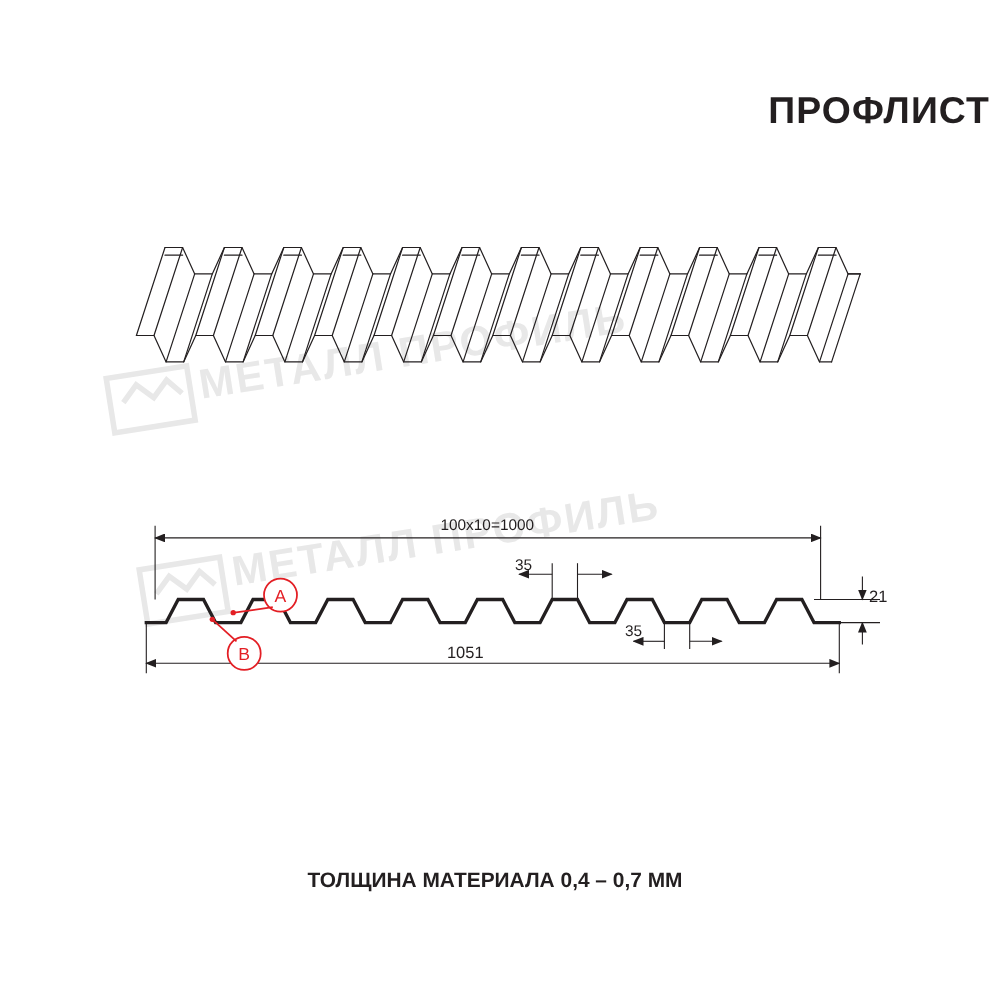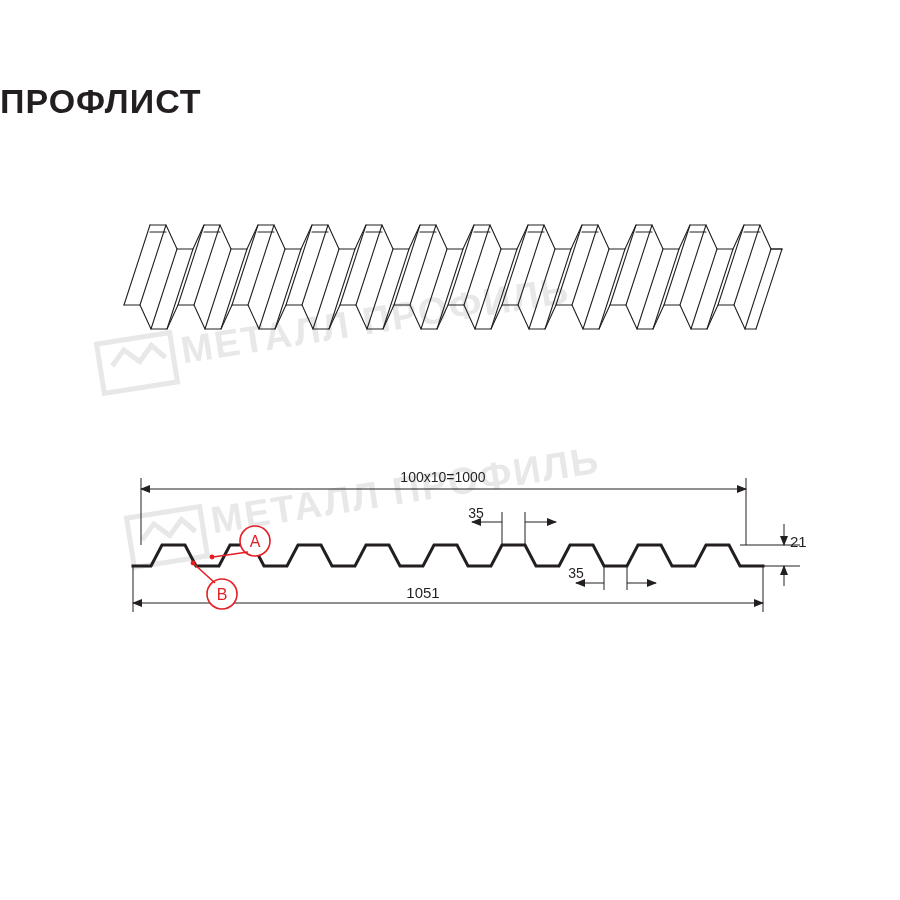--- a/index.html
+++ b/index.html
@@ -16,21 +16,21 @@
     width: 900px;
     height: 900px;
     background: #ffffff;
     overflow: hidden;
   }
   .title {
     position: absolute;
     top: 82px;
     left: 0;
     width: 900px;
-    text-align: left;
+    text-align: right;
     font-size: 34px;
     font-weight: bold;
     letter-spacing: 1px;
     color: #231f20;
   }
   .subtitle {
     position: absolute;
     top: 132px;
     left: 0;
     width: 900px;
@@ -252,14 +252,15 @@
     <text x="255" y="547" text-anchor="middle" font-family="Liberation Sans, sans-serif" font-size="16" fill="#e31e24">A</text>
 
     <g stroke="#e31e24" stroke-width="1.6" fill="none">
       <circle cx="222" cy="594" r="15" fill="#ffffff"></circle>
       <line x1="215" y1="583" x2="194" y2="564"></line>
     </g>
     <circle cx="193" cy="563" r="2.4" fill="#e31e24"></circle>
     <text x="222" y="600" text-anchor="middle" font-family="Liberation Sans, sans-serif" font-size="16" fill="#e31e24">B</text>
   </svg>
 
+  <div class="footer">ТОЛЩИНА МАТЕРИАЛА 0,4 – 0,7 ММ</div>
 
 </div>
 
 </body></html>

